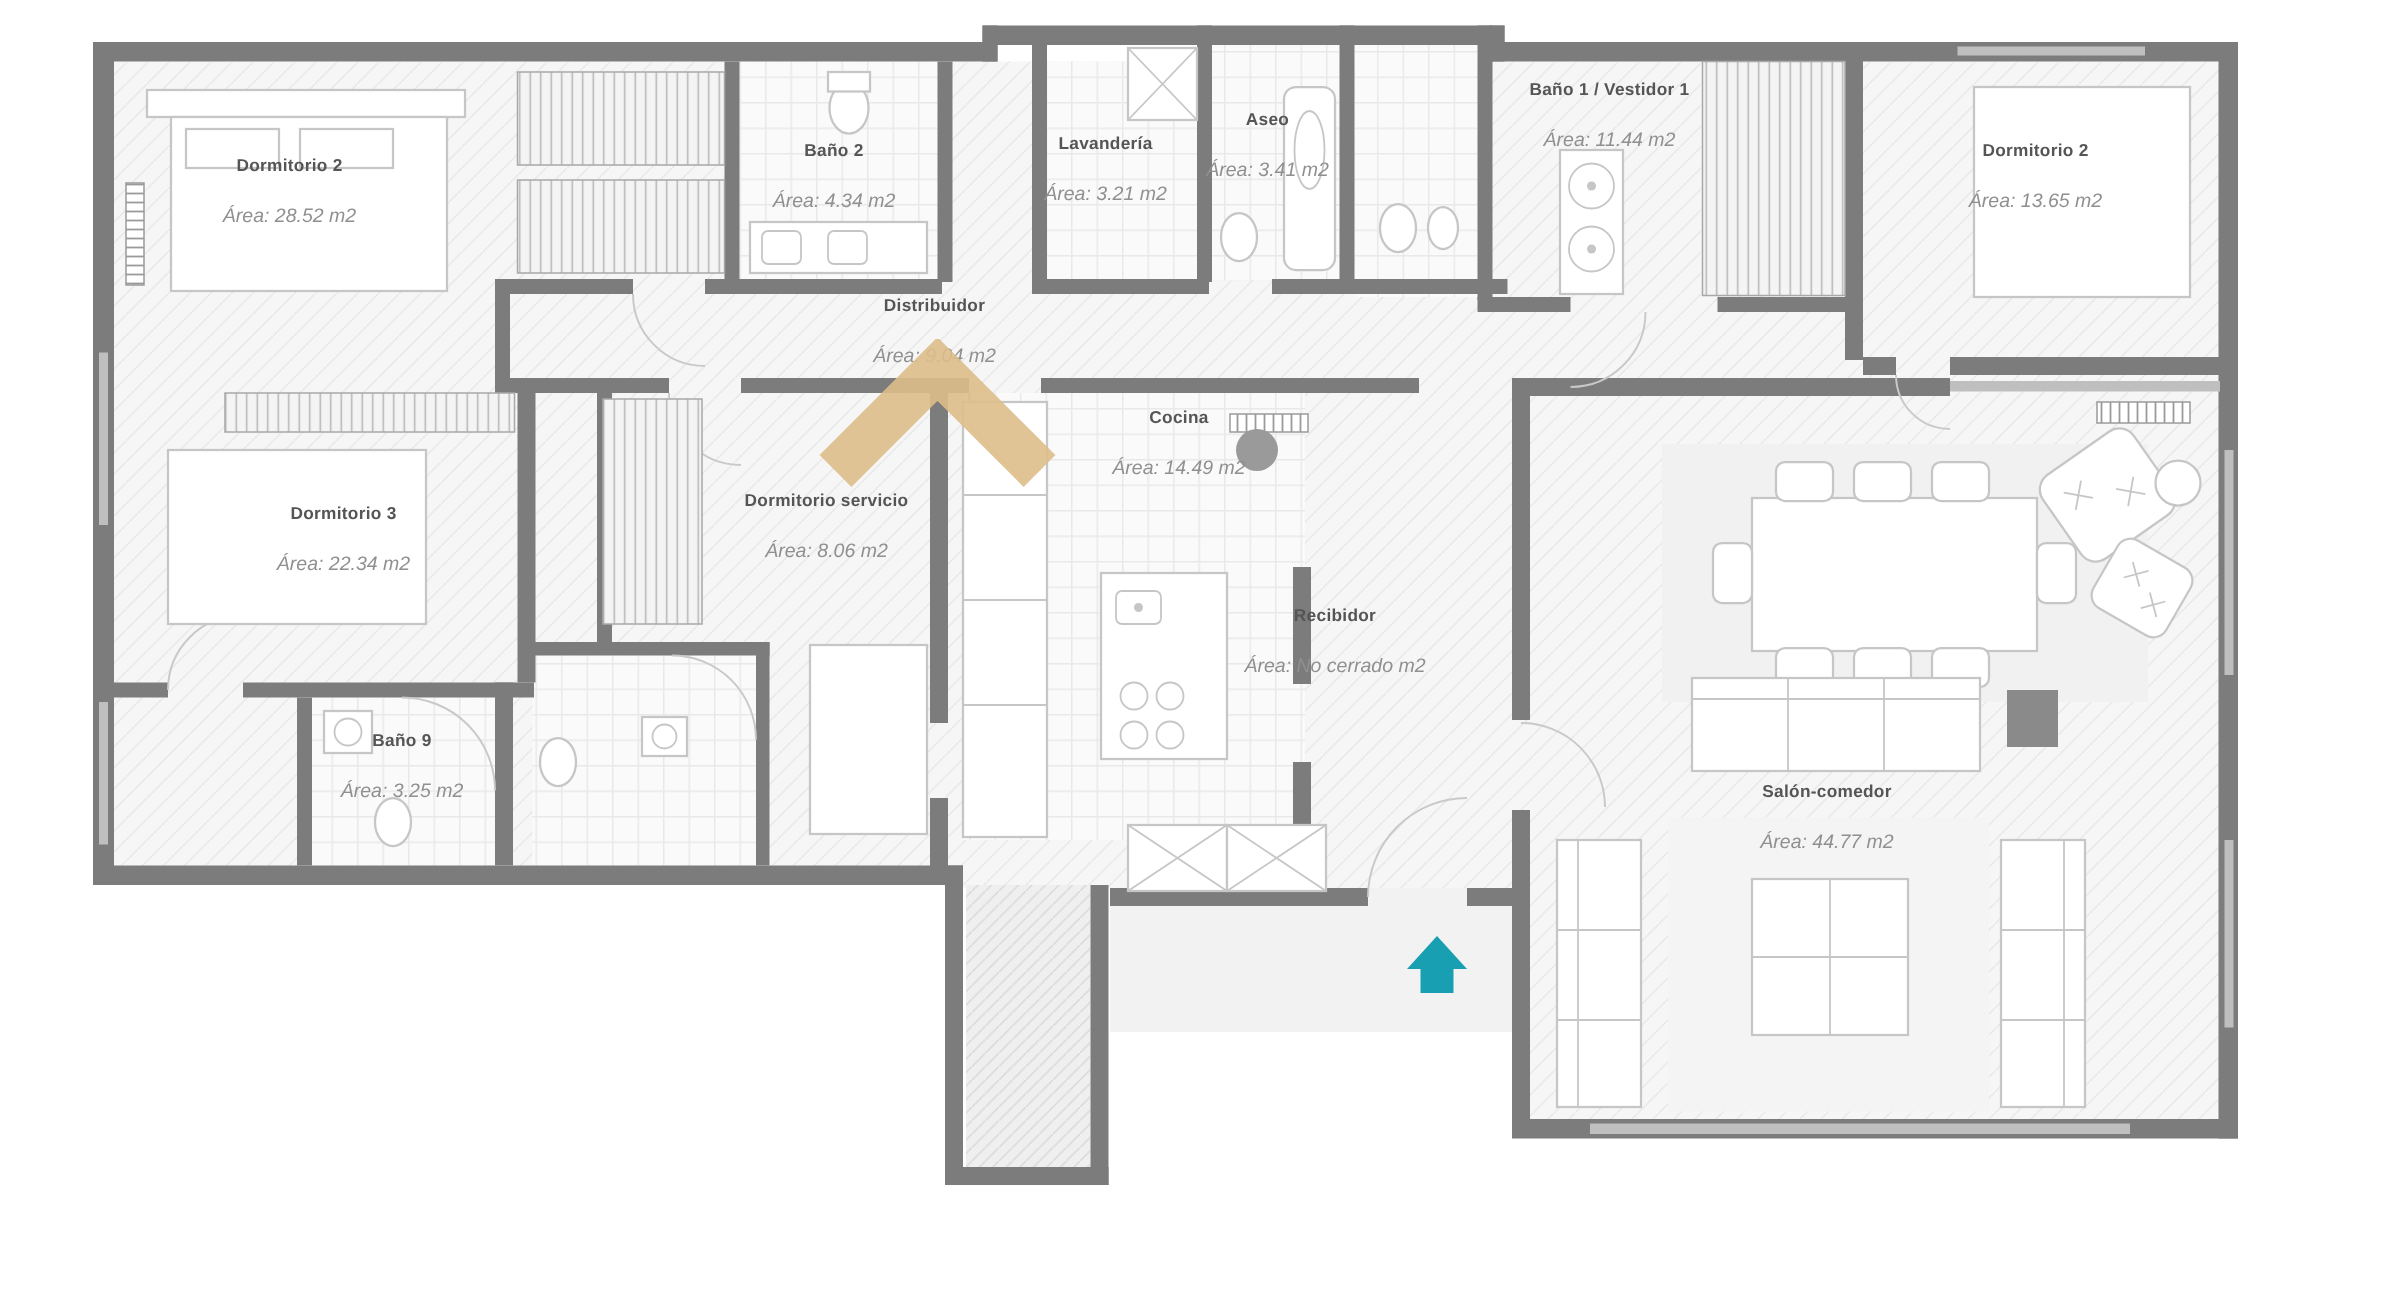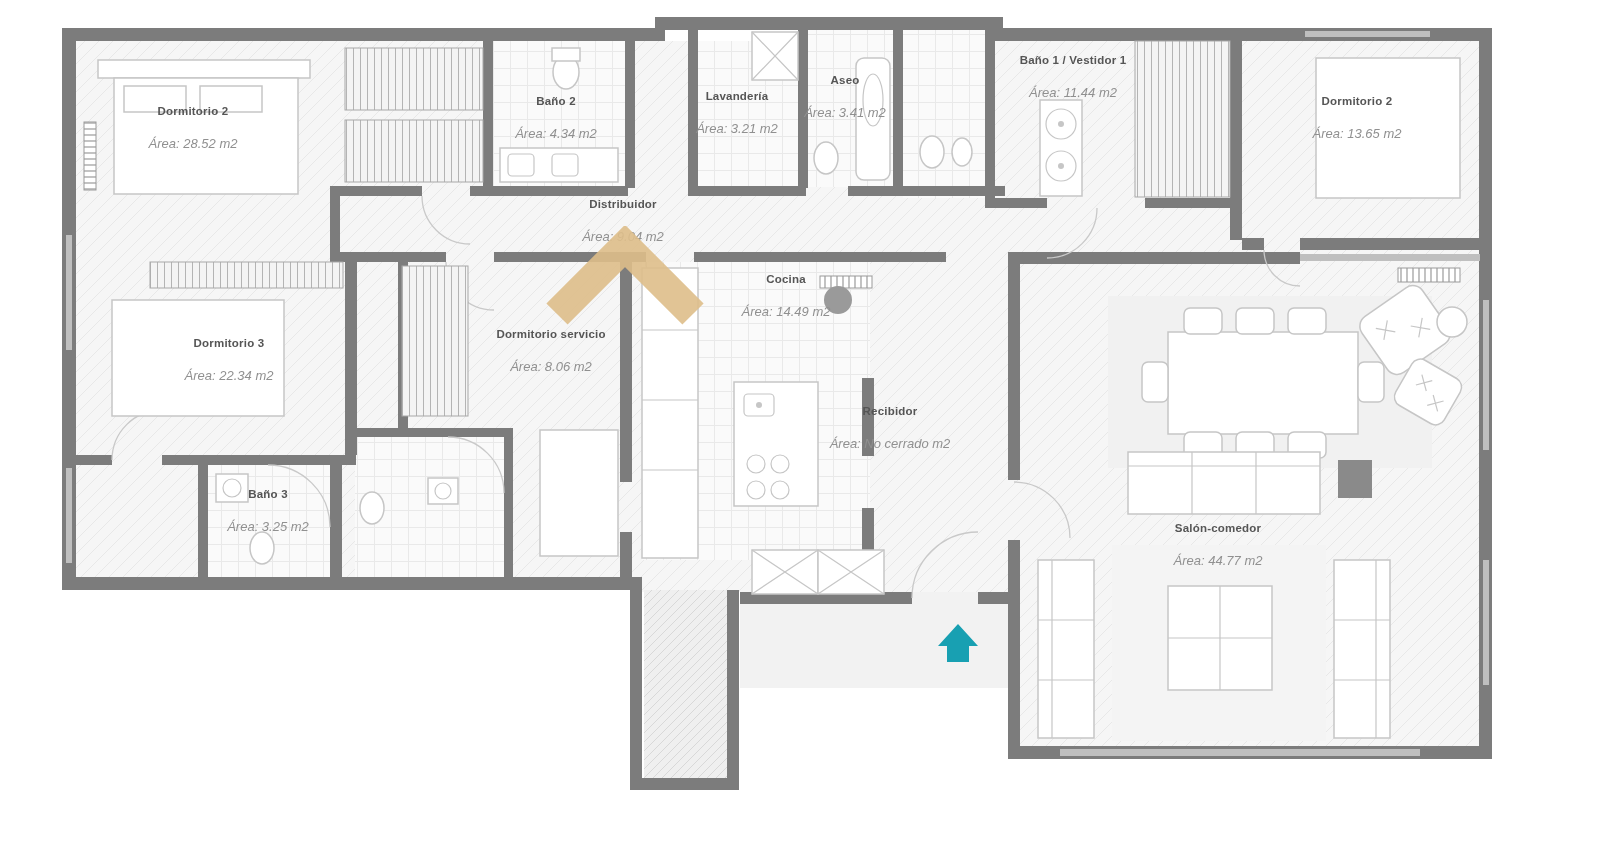--- a/index.html
+++ b/index.html
@@ -291,21 +291,21 @@
   </div>
   <div class="rlabel" style="left:551px;top:351px">
     <div class="rname">Dormitorio servicio</div>
     <div class="rarea">Área: 8.06 m2</div>
   </div>
   <div class="rlabel" style="left:890px;top:428px">
     <div class="rname">Recibidor</div>
     <div class="rarea">Área: No cerrado m2</div>
   </div>
   <div class="rlabel" style="left:268px;top:511px">
-    <div class="rname">Baño 3</div>
+    <div class="rname">Baño 9</div>
     <div class="rarea">Área: 3.25 m2</div>
   </div>
   <div class="rlabel" style="left:1218px;top:545px">
     <div class="rname">Salón-comedor</div>
     <div class="rarea">Área: 44.77 m2</div>
   </div>
 
   <div class="watermark">
     <svg class="wm-roof" width="160" height="104" viewBox="0 0 160 104">
       <polyline points="12,88 80,20 148,88" fill="none" stroke="rgba(222,190,138,.9)" stroke-width="30"></polyline>

